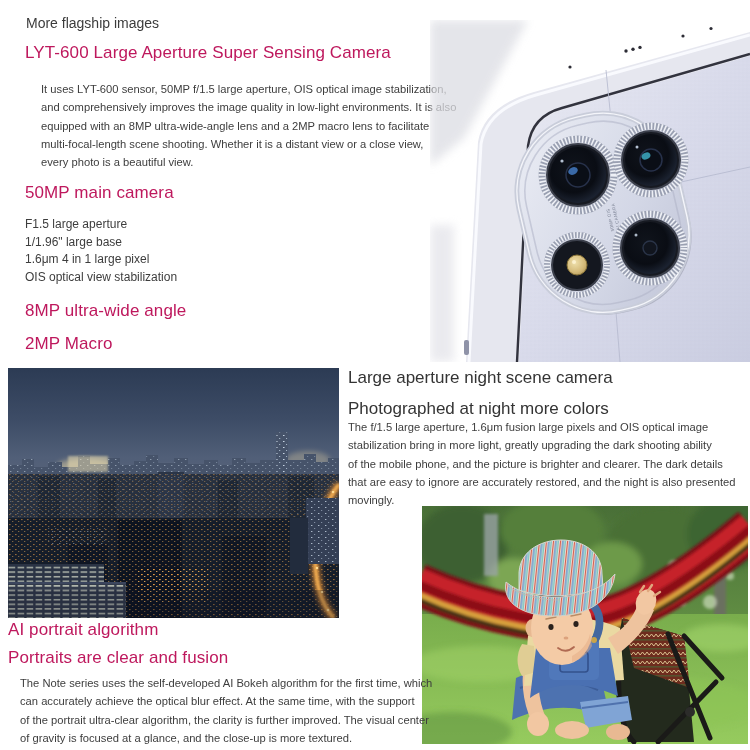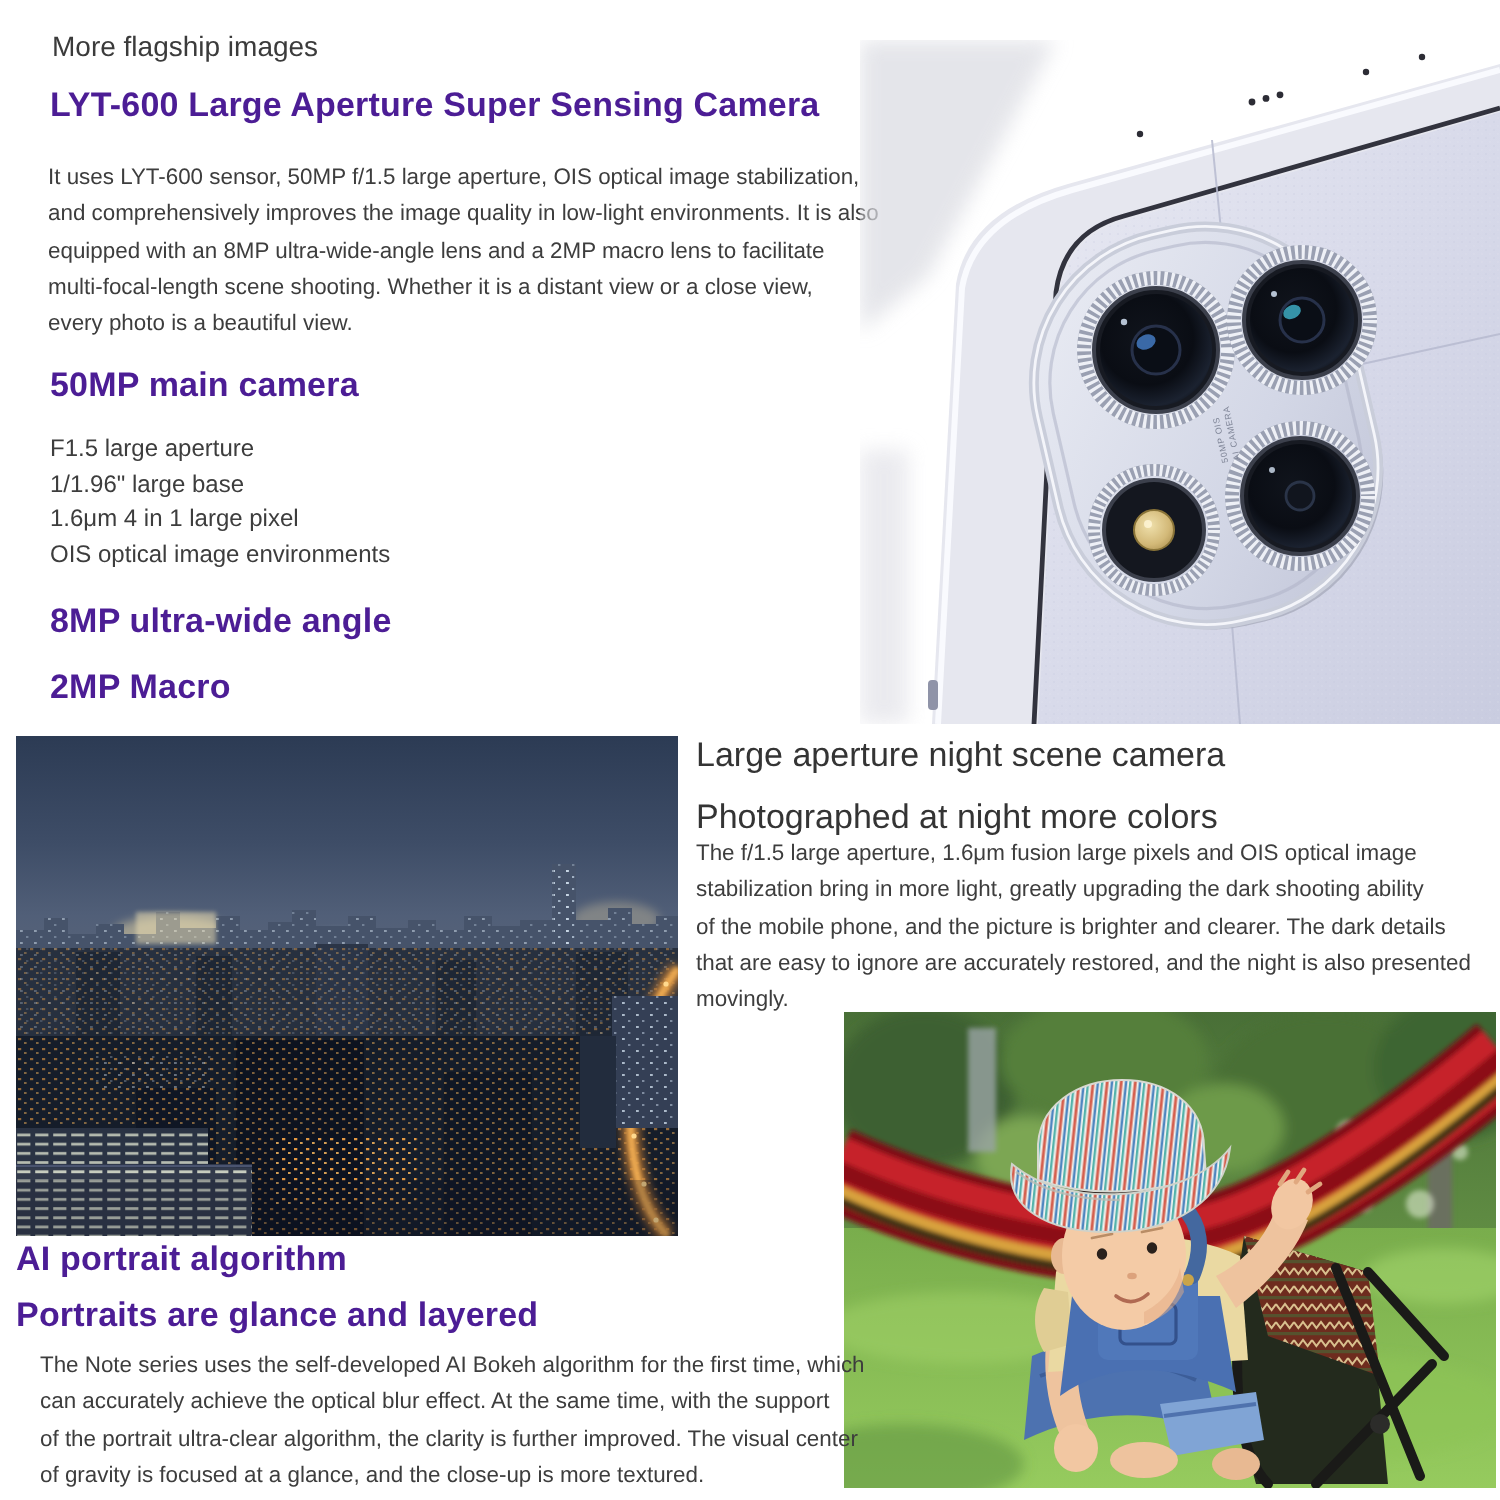--- a/index.html
+++ b/index.html
@@ -2,45 +2,45 @@
 <html><head>
 <meta charset="utf-8">
 <style>
   html,body{margin:0;padding:0;background:#fff;}
   .canvas{
     position:relative;width:750px;height:744px;overflow:hidden;background:#ffffff;
     font-family:"Liberation Sans",sans-serif;color:#3b3b3b;
   }
   .abs{position:absolute;}
   .eyebrow{font-size:14px;color:#3b3b3b;}
-  .h-big{font-size:17px;color:#4c1d95;font-weight:700;letter-spacing:.1px;white-space:pre;}
+  .h-big{font-size:17px;color:#be185d;font-weight:400;letter-spacing:.1px;white-space:pre;}
   .para{font-size:11.2px;line-height:18.3px;color:#3d3d3d;white-space:pre;}
   .spec{font-size:12px;line-height:17.5px;color:#3d3d3d;}
   .h-night{font-size:17px;line-height:31px;color:#343434;white-space:pre;}
   .photo{display:block;}
 </style>
 </head>
 <body>
 
 <div class="canvas">
 
   <div class="abs eyebrow" style="left:26px;top:15px;">More flagship images</div>
   <div class="abs h-big" style="left:25px;top:43px;">LYT-600 Large Aperture Super Sensing Camera</div>
-  <div class="abs para" style="left:24px;top:80px;">It uses LYT-600 sensor, 50MP f/1.5 large aperture, OIS optical image stabilization,
+  <div class="abs para" style="left:41px;top:80px;">It uses LYT-600 sensor, 50MP f/1.5 large aperture, OIS optical image stabilization,
 and comprehensively improves the image quality in low-light environments. It is also
 equipped with an 8MP ultra-wide-angle lens and a 2MP macro lens to facilitate
 multi-focal-length scene shooting. Whether it is a distant view or a close view,
 every photo is a beautiful view.</div>
 
   <div class="abs h-big" style="left:25px;top:183px;">50MP main camera</div>
   <div class="abs" style="left:25px;top:216px;">
     <div class="spec">F1.5 large aperture</div>
     <div class="spec">1/1.96" large base</div>
     <div class="spec">1.6μm 4 in 1 large pixel</div>
-    <div class="spec">OIS optical image environments</div>
+    <div class="spec">OIS optical view stabilization</div>
   </div>
   <div class="abs h-big" style="left:25px;top:301px;">8MP ultra-wide angle</div>
   <div class="abs h-big" style="left:25px;top:334px;">2MP Macro</div>
 
   <svg class="abs photo" style="left:430px;top:20px;" width="320" height="342" viewBox="0 0 320 342">
     <defs>
       <linearGradient id="bodyG" x1="0" y1="0" x2="1" y2="1">
         <stop offset="0" stop-color="#e9eaf3"></stop>
           <stop offset="0.5" stop-color="#d8daea"></stop>
           <stop offset="1" stop-color="#c9cce0"></stop>
@@ -354,19 +354,19 @@
 
       <path d="M110,96 C116,82 162,78 170,94 C164,102 156,98 150,102 C142,96 134,104 126,100 C120,104 114,102 110,96 Z" fill="#2a201c"></path>
 
       <path d="M97,70 C96,46 118,34 139,34 C161,34 180,46 180,68 L181,82 C152,92 120,92 97,84 Z" fill="url(#hatp)" stroke="#d8d9d2" stroke-width="1"></path>
       <path d="M84,76 C80,98 102,110 132,110 C166,110 190,94 193,68 C182,82 160,90 138,91 C114,92 96,86 84,76 Z" fill="url(#hatp)" stroke="#cfd2ca" stroke-width="1"></path>
       <path d="M86,80 C100,90 118,94 138,94" stroke="#b9bcb4" stroke-width="1.2" fill="none" opacity="0.8"></path>
     </g>
   </svg>
 
   <div class="abs h-big" style="left:8px;top:620px;">AI portrait algorithm</div>
-  <div class="abs h-big" style="left:8px;top:648px;">Portraits are glance and layered</div>
+  <div class="abs h-big" style="left:8px;top:648px;">Portraits are clear and fusion</div>
   <div class="abs para" style="left:8px;top:674px;margin-left:12px;">The Note series uses the self-developed AI Bokeh algorithm for the first time, which
 can accurately achieve the optical blur effect. At the same time, with the support
 of the portrait ultra-clear algorithm, the clarity is further improved. The visual center
 of gravity is focused at a glance, and the close-up is more textured.</div>
 
 </div>
 
 </body></html>

